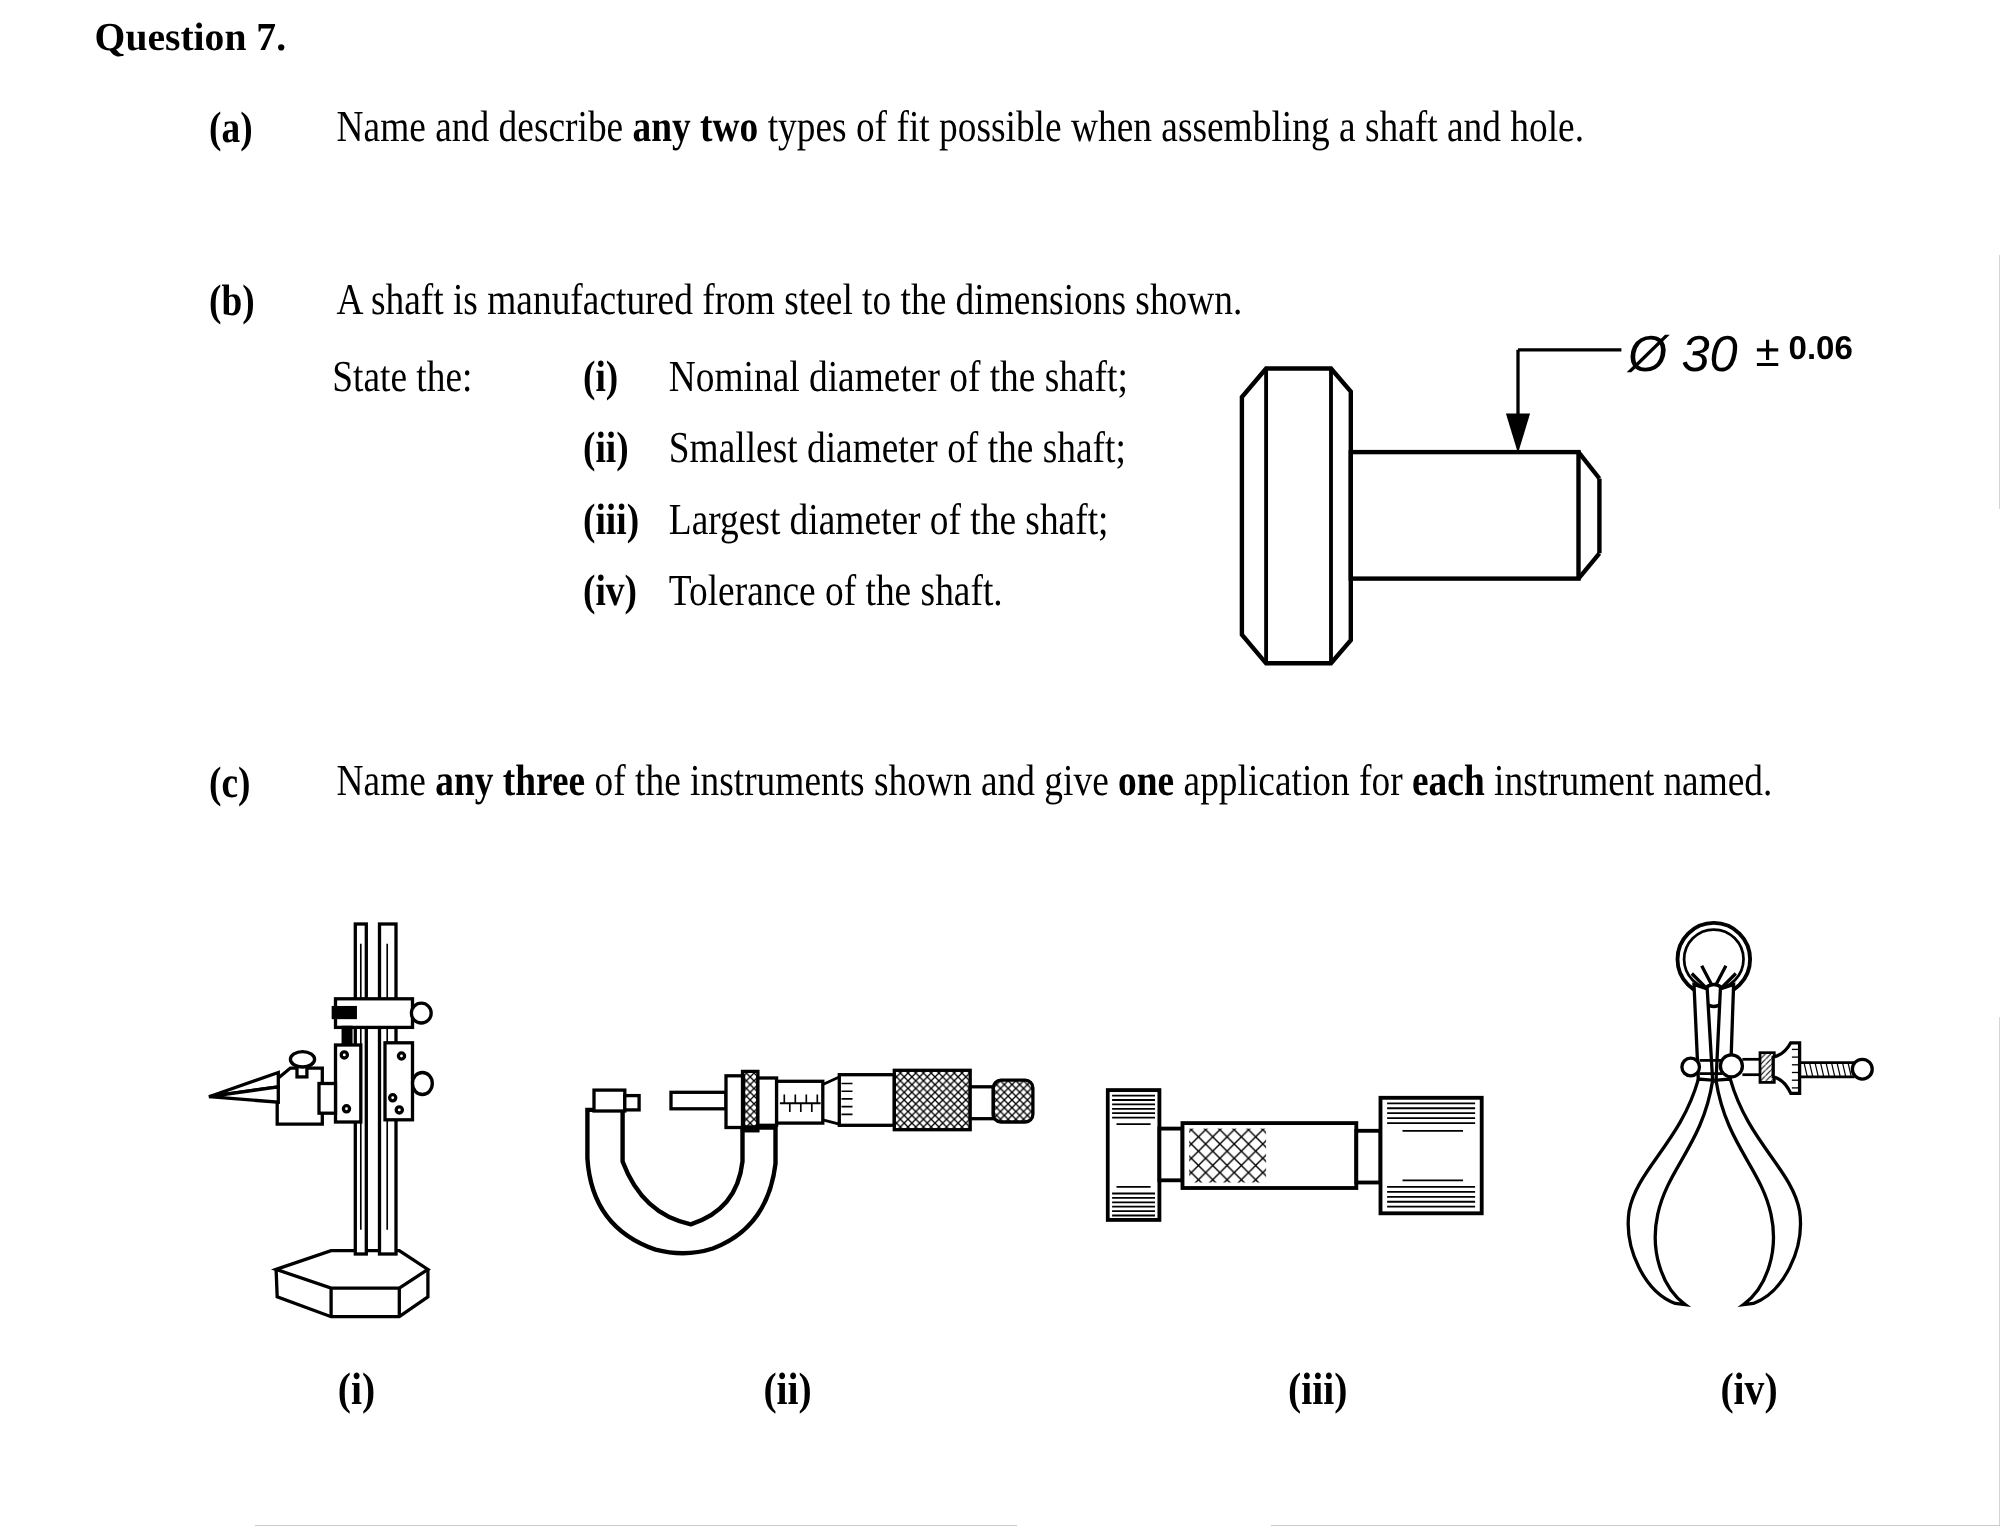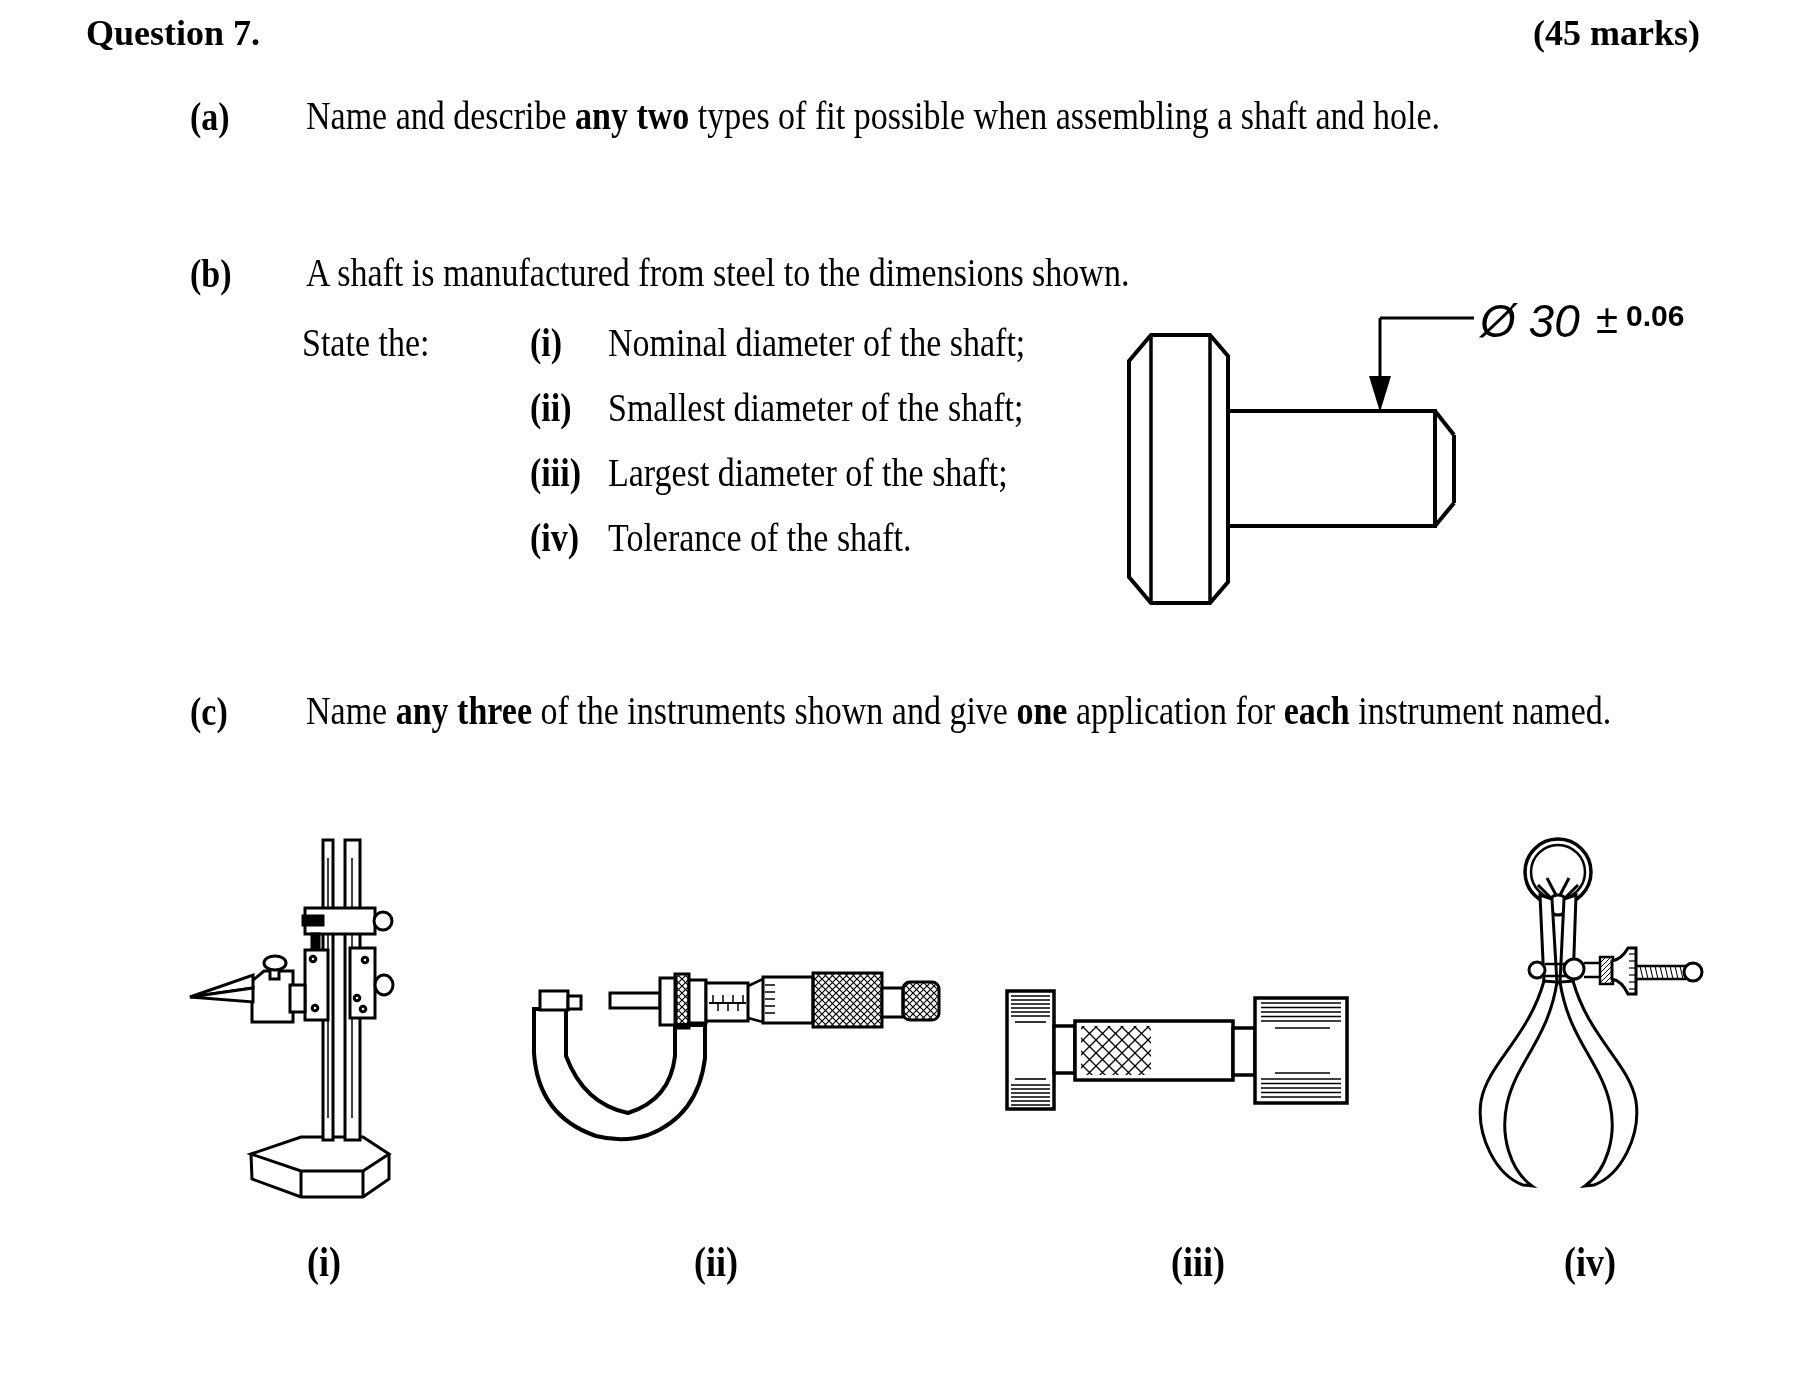--- a/index.html
+++ b/index.html
@@ -18,21 +18,20 @@
   svg{display:block}
   .ln{stroke:#000;fill:none}
   .wh{stroke:#000;fill:#fff}
 </style>
 </head>
 <body>
 
 <div id="page">
 
   <div class="abs head" style="left:86px;top:12px">Question 7.</div>
-  <div class="abs head" style="left:1400px;top:12px;width:300px;text-align:right">(45 marks)</div>
 
   <div class="abs part-label" style="left:190px;top:95px">(a)</div>
   <div class="abs body-text" style="left:306px;top:95px"><span>Name and describe </span><b>any two</b><span> types of fit possible when assembling a shaft and hole.</span></div>
 
   <div class="abs part-label" style="left:190px;top:252px">(b)</div>
   <div class="abs body-text" style="left:306px;top:252px">A shaft is manufactured from steel to the dimensions shown.</div>
 
   <div class="abs body-text" style="left:302px;top:322px">State the:</div>
 
   <div class="abs body-text" style="left:530px;top:322px">

